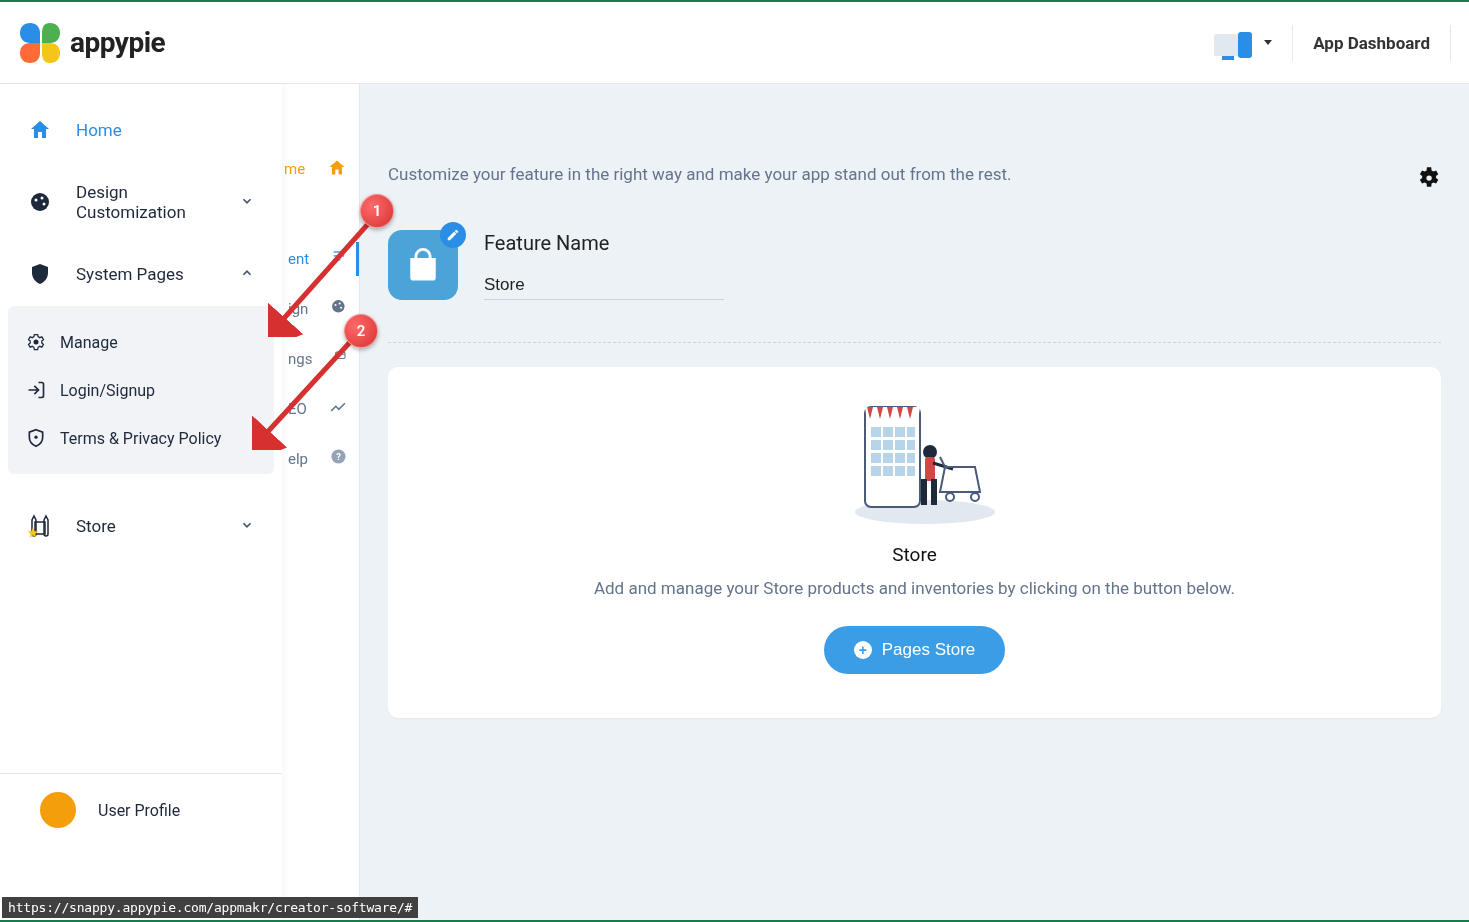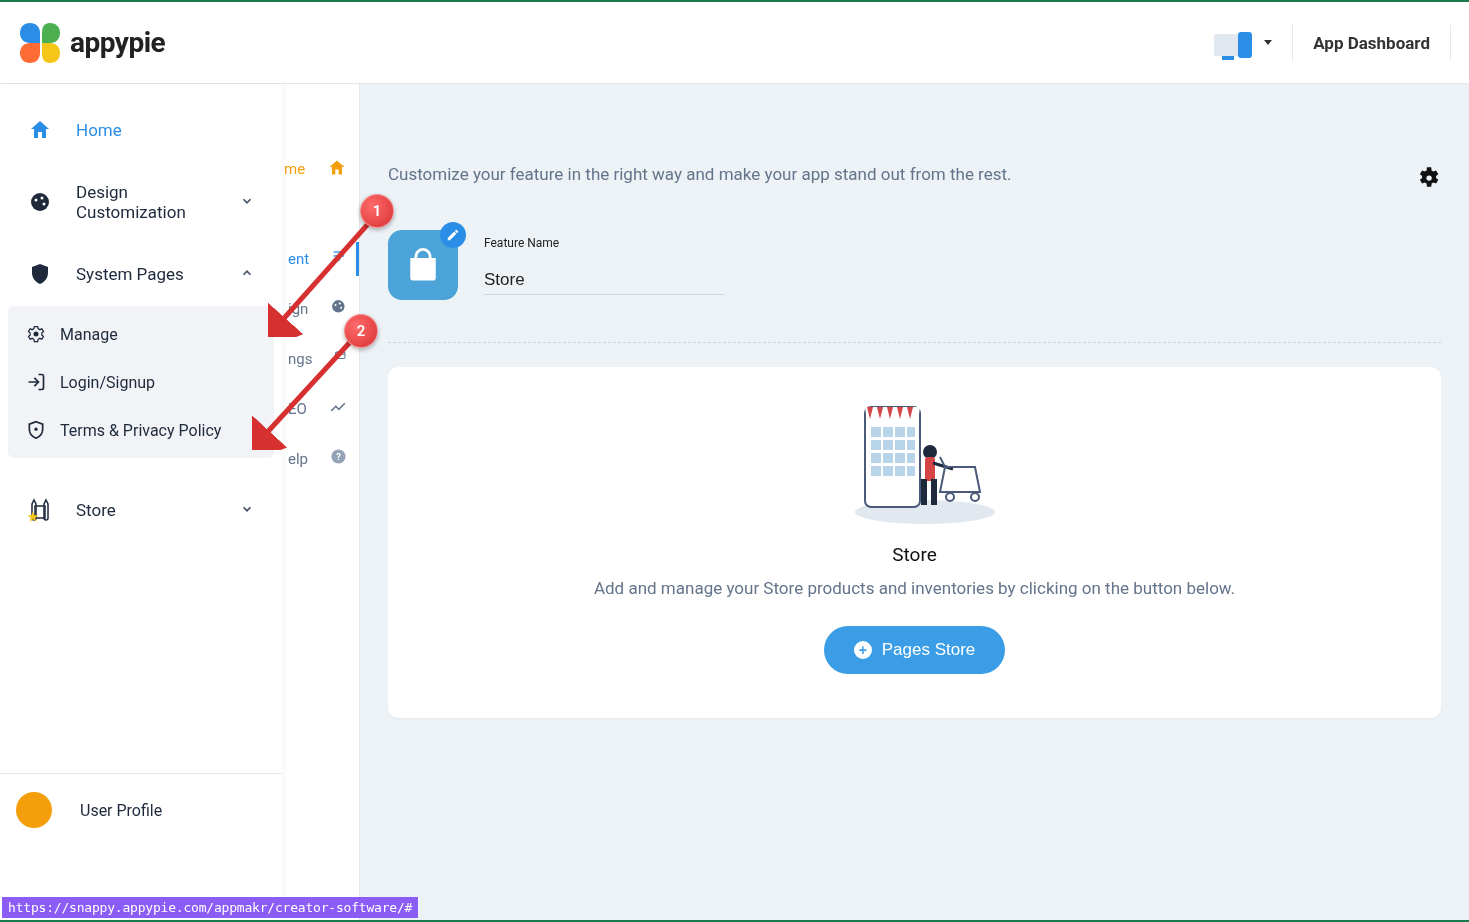--- a/index.html
+++ b/index.html
@@ -19,25 +19,25 @@
   .caret { width: 0; height: 0; border-left: 4px solid transparent; border-right: 4px solid transparent; border-top: 5px solid #333; margin-left: 6px; }
   .vsep { width: 1px; height: 36px; background: #e5e7eb; }
   .app-dash { color: #333; font-size: 17px; cursor: pointer; }
 
   .sidebar { position: absolute; top: 82px; left: 0; width: 282px; background: #fff; height: 840px; z-index: 20; box-shadow: 2px 0 6px rgba(0,0,0,0.04); }
   .nav { padding: 14px 0; }
   .nav-item { display: flex; align-items: center; padding: 20px 28px; cursor: pointer; font-size: 17px; color: #1e293b; }
   .nav-item.active { color: #2b8ee6; }
   .nav-icon { width: 24px; height: 24px; margin-right: 24px; display: flex; align-items: center; justify-content: center; flex-shrink: 0; }
   .nav-chev { margin-left: auto; color: #475569; }
-  .sub-menu { background: #f1f3f7; margin: 0 8px; border-radius: 6px; padding: 4px 0; }
+  .sub-menu { background: #f1f3f7; margin: 0 8px; border-radius: 6px; padding: 12px 0; }
   .sub-item { display: flex; align-items: center; padding: 14px 18px; font-size: 16px; color: #1e293b; cursor: pointer; }
   .sub-item .nav-icon { margin-right: 14px; width: 20px; height: 20px; }
   .sidebar-footer { position: absolute; bottom: 78px; left: 0; right: 0; border-top: 1px solid #e5e7eb; }
-  .profile-row { display: flex; align-items: center; padding: 18px 16px; gap: 28px; cursor: pointer; }
+  .profile-row { display: flex; align-items: center; padding: 18px 40px; gap: 22px; cursor: pointer; }
   .avatar { width: 36px; height: 36px; border-radius: 50%; background: #f59e0b; }
   .profile-label { font-size: 16px; color: #1e293b; }
 
   .undersidebar { position: absolute; top: 82px; left: 0; width: 360px; background: #fff; height: 840px; z-index: 10; border-right: 1px solid #e5e7eb; }
   .us-tabs { padding-top: 60px; }
   .us-tab { display: flex; align-items: center; padding: 14px 12px 14px 288px; font-size: 15px; color: #64748b; gap: 12px; position: relative; }
   .us-tab.home { padding-left: 284px; color: #f59e0b; }
   .us-tab.content { color: #2b8ee6; }
   .us-tab.content::after { content:""; position:absolute; right:0; top:8px; bottom:8px; width:3px; background:#2b8ee6; }
   .us-tab .ic { width: 22px; height: 22px; margin-left: 10px; }
@@ -45,34 +45,34 @@
   .main { position: absolute; top: 82px; left: 360px; right: 0; bottom: 0; padding: 80px 28px 40px 28px; overflow: hidden; }
   .header-row { display: flex; align-items: flex-start; }
   .header-text h1 { font-size: 22px; font-weight: 700; color: #111; margin-bottom: 10px; }
   .header-text p { font-size: 17px; color: #64748b; }
   .gear { margin-left: auto; width: 26px; height: 26px; color: #111; cursor: pointer; }
 
   .feature-row { display: flex; align-items: center; gap: 26px; margin-top: 40px; position: relative; }
   .feature-tile { width: 70px; height: 70px; background: #4ba3d8; border-radius: 14px; display: flex; align-items: center; justify-content: center; position: relative; }
   .feature-tile .edit-badge { position: absolute; top: -8px; right: -8px; width: 26px; height: 26px; border-radius: 50%; background: #2b8ee6; display: flex; align-items: center; justify-content: center; color: #fff; cursor: pointer; }
   .feature-name-block { flex: 0 0 240px; }
-  .fn-label { font-size: 12px; color: #222; margin-bottom: 16px; }
+  .fn-label { font-size: 20px; color: #222; margin-bottom: 16px; }
   .fn-input { width: 100%; border: none; border-bottom: 1px solid #cbd5e1; font-size: 17px; padding: 4px 0; background: transparent; color: #222; }
 
   .dashed { border-top: 1px dashed #cbd5e1; margin: 42px 0 24px 0; }
   .content-h { font-size: 19px; font-weight: 700; color: #111; margin-bottom: 24px; }
 
   .content-card { background: #fff; border-radius: 10px; padding: 30px 40px 44px 40px; text-align: center; box-shadow: 0 1px 2px rgba(0,0,0,0.04); }
   .illus { width: 180px; height: 130px; margin: 0 auto 16px; position: relative; }
   .store-title { font-size: 19px; color: #111; margin-bottom: 12px; }
   .store-sub { font-size: 17px; color: #64748b; margin-bottom: 28px; }
   .manage-btn { display: inline-flex; align-items: center; gap: 10px; background: #3b9de6; color: #fff; border: none; border-radius: 999px; padding: 14px 30px; font-size: 17px; font-weight: 500; cursor: pointer; }
   .manage-btn .plus { width: 18px; height: 18px; border-radius: 50%; background: #fff; color: #3b9de6; display: flex; align-items: center; justify-content: center; font-weight: 700; font-size: 14px; }
 
-  .status-url { position: absolute; bottom: 2px; left: 2px; background: #8b5cf6; color: #fff; font-size: 13px; padding: 3px 6px; z-index: 100; font-family: monospace; letter-spacing: -0.2px; }
+  .status-url { position: absolute; bottom: 2px; left: 2px; background: #404040; color: #fff; font-size: 13px; padding: 3px 6px; z-index: 100; font-family: monospace; letter-spacing: -0.2px; }
 
   .anno { position: absolute; z-index: 50; pointer-events: none; }
   .anno-circle { width: 34px; height: 34px; border-radius: 50%; background: radial-gradient(circle at 35% 35%, #ff6b6b, #d63030); display: flex; align-items: center; justify-content: center; color: #fff; font-weight: 600; font-size: 15px; border: 1px solid rgba(255,255,255,0.4); box-shadow: 0 2px 4px rgba(0,0,0,0.3); }
   .arrow-svg { position: absolute; z-index: 49; pointer-events: none; }
 </style>
 </head>
 <body>
 
 <div class="topbar">
   <div class="logo">

